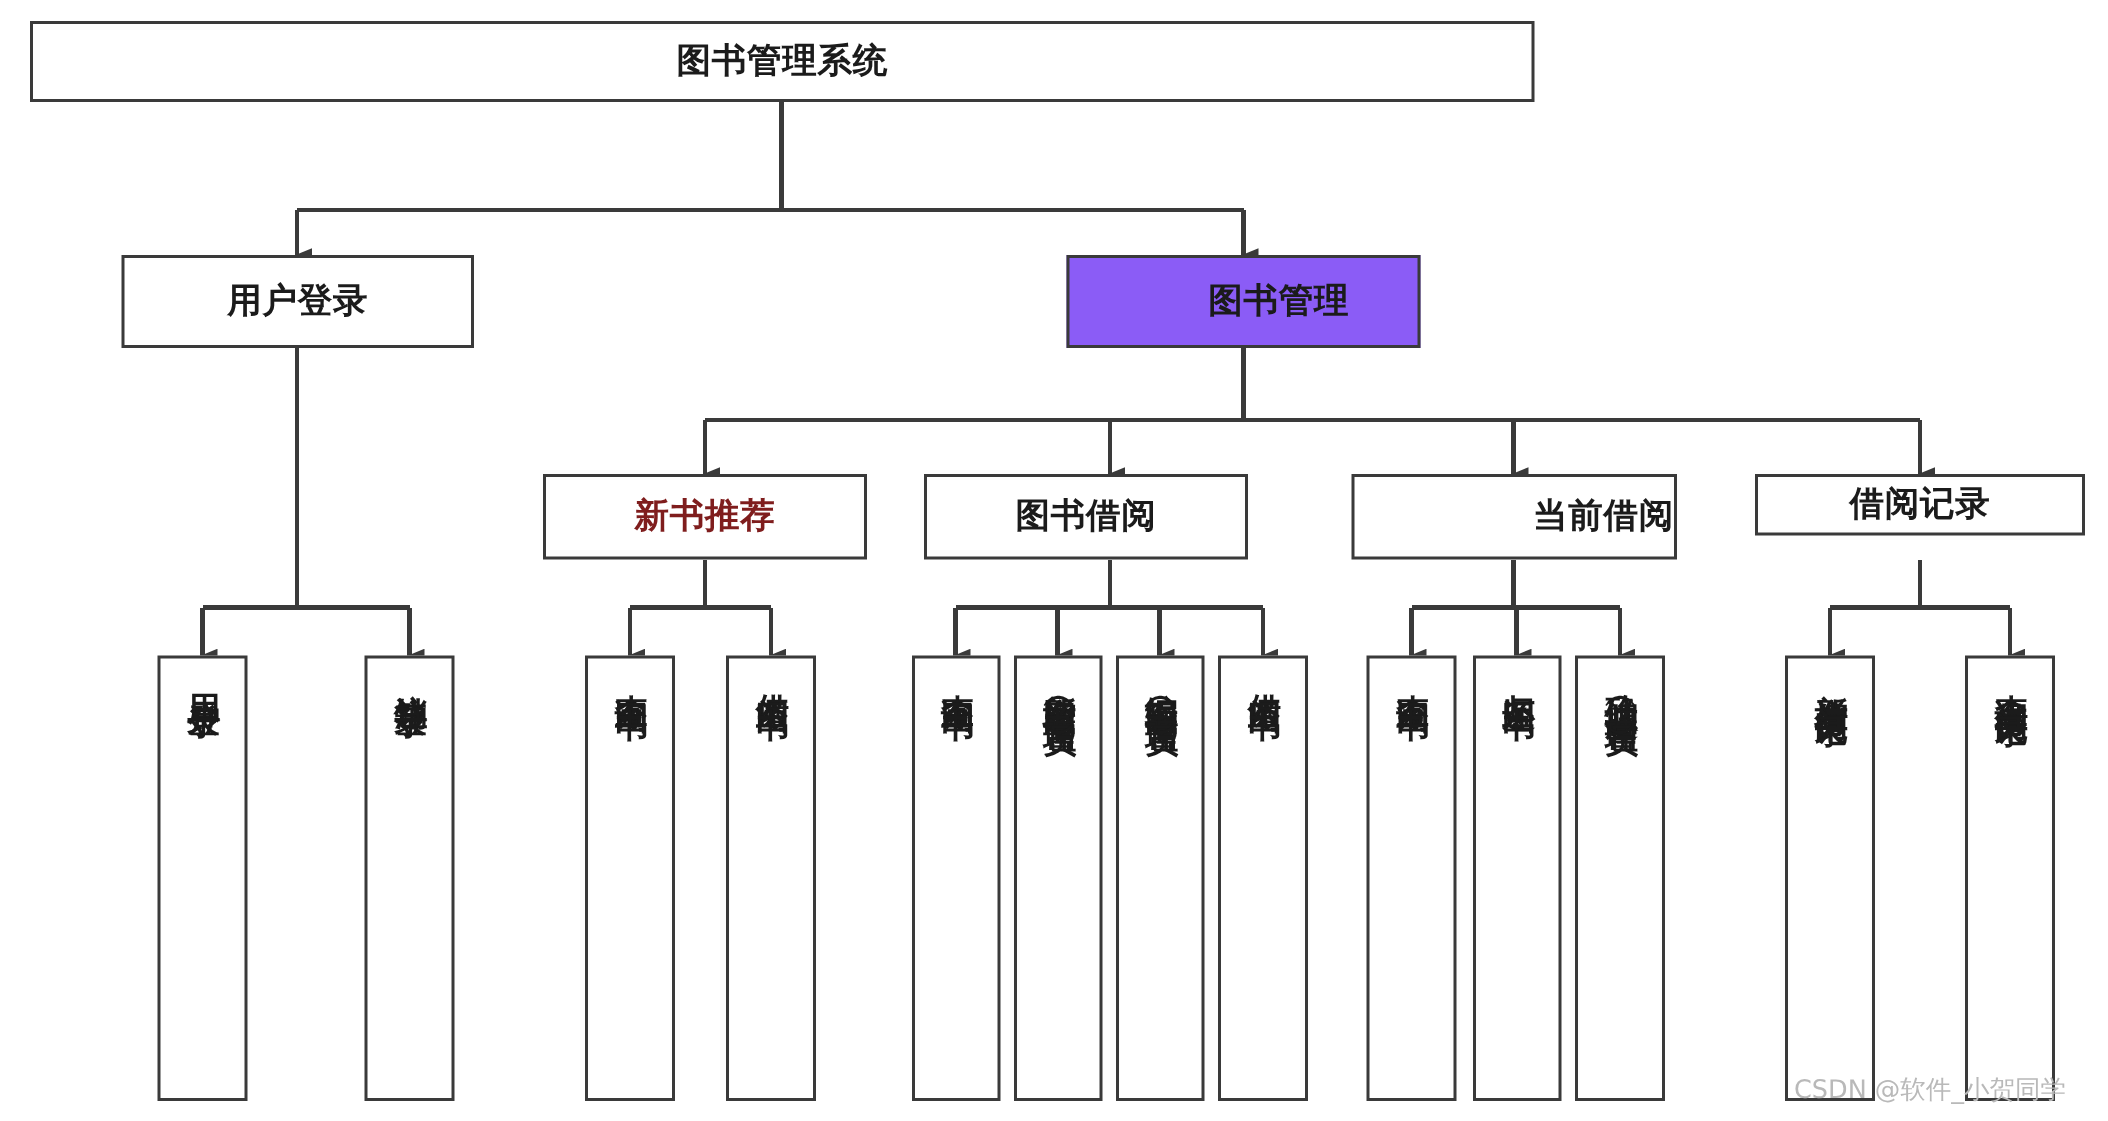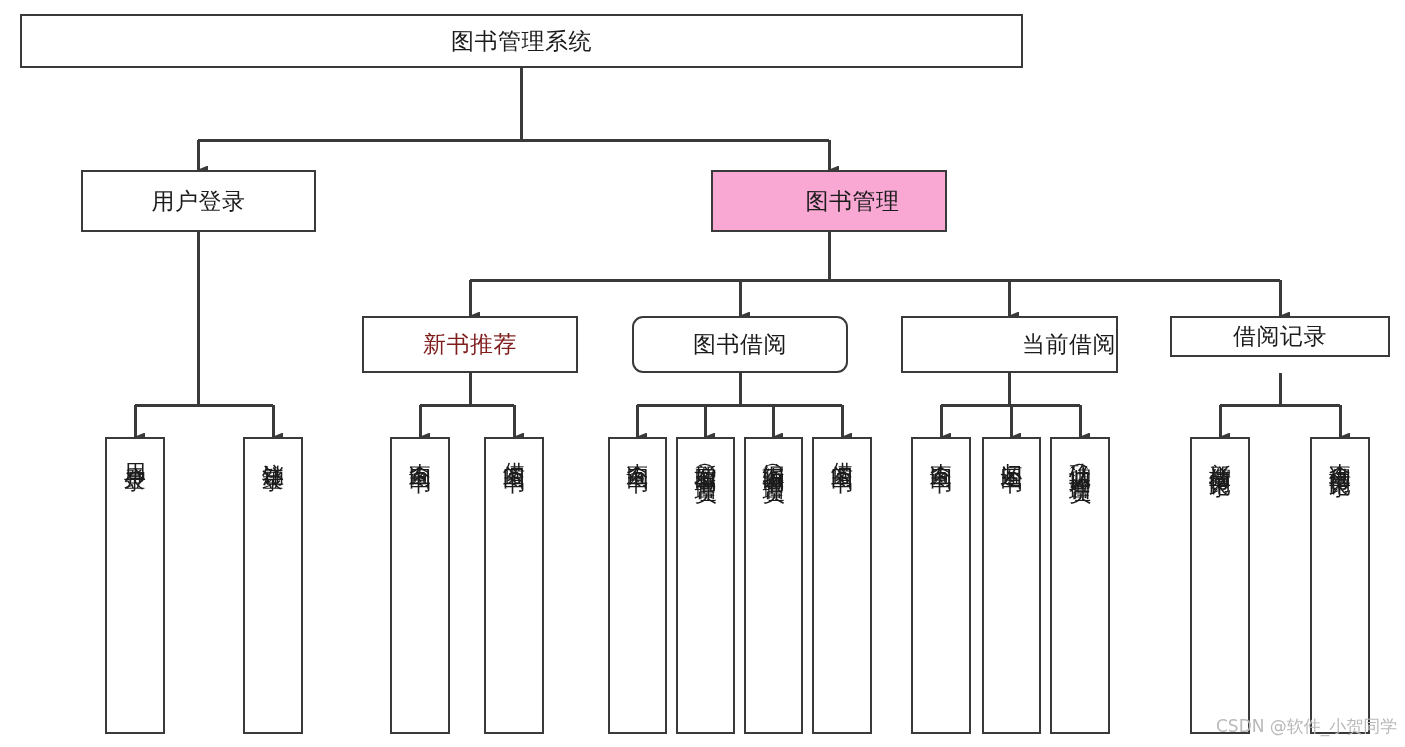--- a/index.html
+++ b/index.html
@@ -28,20 +28,21 @@
     position: absolute;
     box-sizing: border-box;
     background: #ffffff;
     border: 2px solid #3a3a3a;
     display: flex;
     align-items: center;
     justify-content: center;
     color: #1b1b1b;
     line-height: 1.08;
     z-index: 2;
+    font-weight: bold;
   }
   .node .label {
     display: block;
     text-align: center;
   }
   
   .node.h .label {
     font-size: 23px;
     letter-spacing: 0.5px;
     white-space: nowrap;
@@ -61,21 +62,20 @@
     letter-spacing: 3px;
     line-height: 1;
     white-space: nowrap;
   }
   .watermark {
     position: absolute;
     font-size: 17px;
     color: #b9b9b9;
     white-space: nowrap;
     z-index: 3;
-    margin-left: 20px;
   }
 </style>
 </head>
 <body>
 
 <div id="canvas">
 
   <svg id="edges" viewBox="0 0 1405 747" xmlns="http://www.w3.org/2000/svg">
       <defs>
         <marker id="arw" markerWidth="9" markerHeight="11" refX="4.5" refY="10" orient="auto" markerUnits="userSpaceOnUse">
@@ -117,27 +117,27 @@
       <line x1="1340" y1="405" x2="1340" y2="437" stroke="#3a3a3a" stroke-width="3" shape-rendering="crispEdges" marker-end="url(#arw)"></line>
     </svg>
 
   <div id="nodes">
       <div class="node h root" style="left: 20px; top: 14px; width: 1003px; height: 54px; border-color: rgb(58, 58, 58); background: rgb(255, 255, 255); color: rgb(27, 27, 27);">
         <span class="label">图书管理系统</span>
       </div>
       <div class="node h" style="left: 81px; top: 170px; width: 235px; height: 62px; border-color: rgb(58, 58, 58); background: rgb(255, 255, 255); color: rgb(27, 27, 27);">
         <span class="label">用户登录</span>
       </div>
-      <div class="node h" style="left: 711px; top: 170px; width: 236px; height: 62px; border-color: rgb(58, 58, 58); background: #f9a8d4; color: rgb(27, 27, 27); padding-left: 47px;">
+      <div class="node h" style="left: 711px; top: 170px; width: 236px; height: 62px; border-color: rgb(58, 58, 58); background: #8b5cf6; color: rgb(27, 27, 27); padding-left: 47px;">
         <span class="label">图书管理</span>
       </div>
       <div class="node h" style="left: 362px; top: 316px; width: 216px; height: 57px; border-color: rgb(58, 58, 58); background: rgb(255, 255, 255); color: #7f1d1d;">
         <span class="label">新书推荐</span>
       </div>
-      <div class="node h" style="left: 632px; top: 316px; width: 216px; height: 57px; border-color: rgb(58, 58, 58); background: rgb(255, 255, 255); color: rgb(27, 27, 27); border-radius: 11px;">
+      <div class="node h" style="left: 616px; top: 316px; width: 216px; height: 57px; border-color: rgb(58, 58, 58); background: rgb(255, 255, 255); color: rgb(27, 27, 27);">
         <span class="label">图书借阅</span>
       </div>
       <div class="node h" style="left: 901px; top: 316px; width: 217px; height: 57px; border-color: rgb(58, 58, 58); background: rgb(255, 255, 255); color: rgb(27, 27, 27); justify-content: flex-end;">
         <span class="label">当前借阅</span>
       </div>
       <div class="node h" style="left: 1170px; top: 316px; width: 220px; height: 41px; border-color: rgb(58, 58, 58); background: rgb(255, 255, 255); color: rgb(27, 27, 27);">
         <span class="label">借阅记录</span>
       </div>
       <div class="node v" style="left: 105px; top: 437px; width: 60px; height: 297px; border-color: rgb(58, 58, 58); background: rgb(255, 255, 255); color: rgb(27, 27, 27);">
         <span class="label">用户登录</span>

